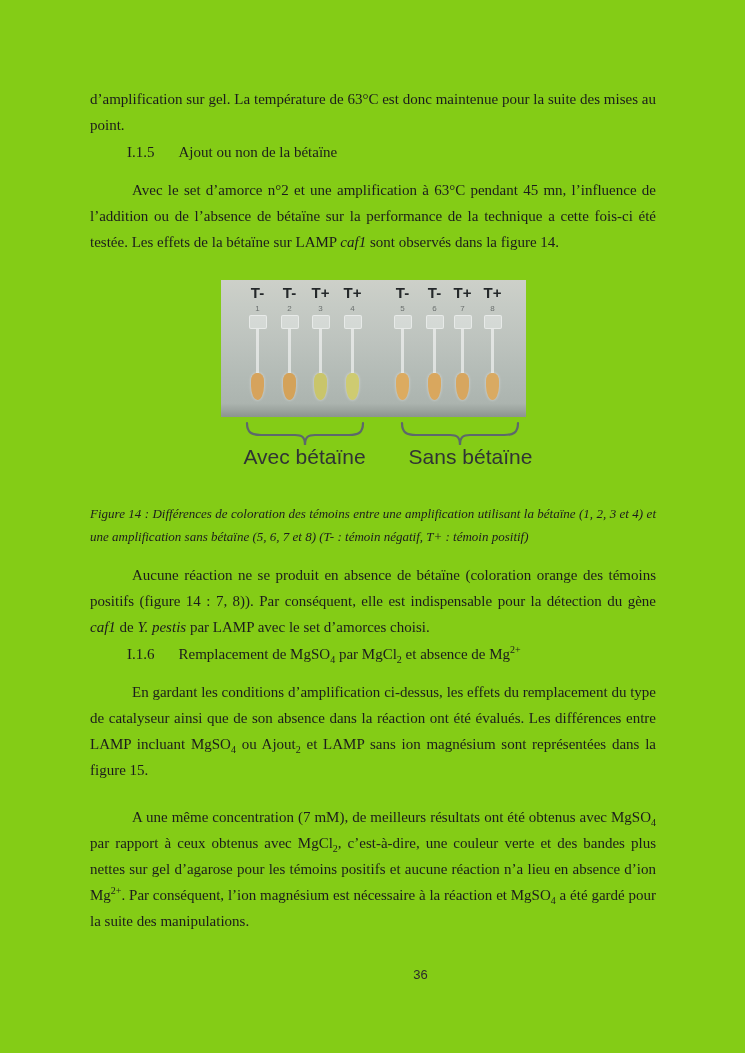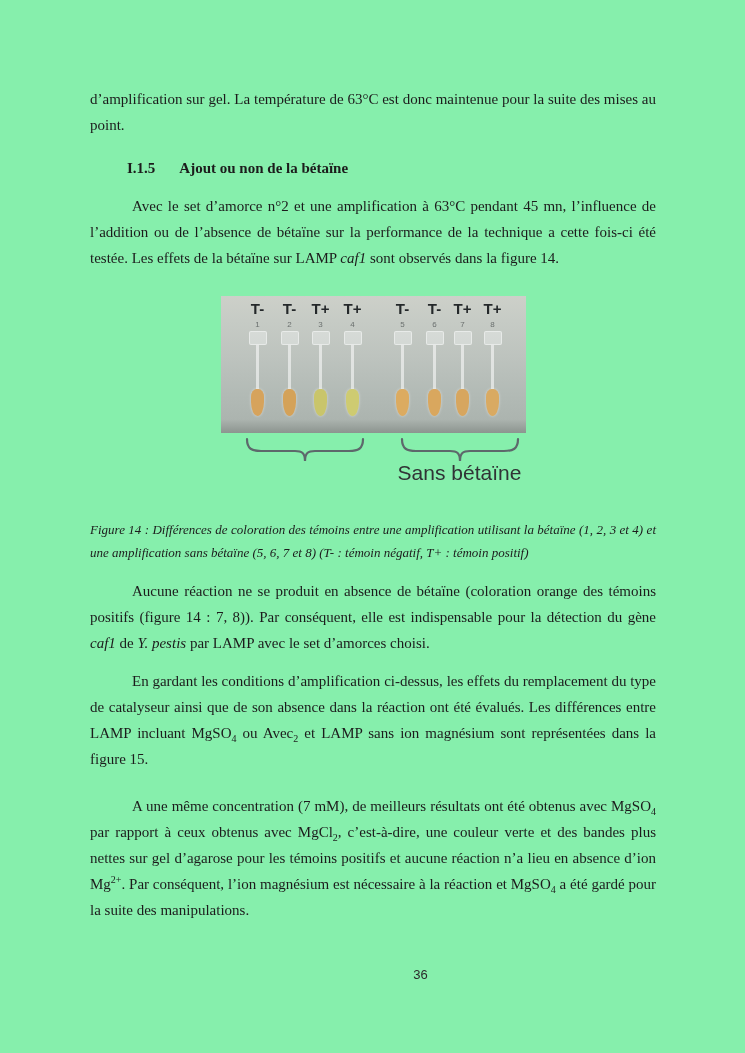--- a/index.html
+++ b/index.html
@@ -4,44 +4,44 @@
 <style>
   html, body {
     margin: 0;
     padding: 0;
     background: #ffffff;
   }
   .page {
     position: relative;
     width: 745px;
     height: 1053px;
-    background: #86efac;
+    background: #84cc16;
     font-family: "Liberation Serif", serif;
     color: #1c1c1c;
     overflow: hidden;
   }
   .content {
     position: absolute;
     left: 90px;
     top: 86px;
     width: 566px;
   }
   .body-p {
     margin: 0;
     font-size: 15px;
     line-height: 26px;
     text-align: justify;
   }
   .indent { text-indent: 42px; }
   .sp-12 { margin-top: 12px; }
   .sp-14 { margin-top: 14px; }
   .heading {
-    margin: 17px 0 0 37px;
+    margin: 1px 0 0 37px;
     font-size: 15px;
-    font-weight: bold;
+    font-weight: normal;
     line-height: 26px;
     text-align: left;
   }
   .heading .h-num { display: inline-block; margin-right: 24px; }
   sub, sup { font-size: 10px; line-height: 0; }
 
   
   .figure-block {
     position: relative;
     margin: 25px auto 0 auto;
@@ -112,21 +112,21 @@
     position: absolute;
     top: 163px;
     width: 160px;
     text-align: center;
     font-family: "Liberation Sans", sans-serif;
     font-size: 21px;
     line-height: 28px;
     color: #303335;
   }
   .group-label-left  { left: 4px; }
-  .group-label-right { left: 159px; }
+  .group-label-right { left: 170px; }
 
   .caption {
     margin: 26px 0 0 0;
     font-size: 13px;
     line-height: 23px;
     text-align: justify;
     font-style: italic;
   }
   .page-number {
     position: absolute;
@@ -213,28 +213,32 @@
             <div class="t-stem"></div>
             <div class="t-bulb" style="background: rgb(217, 170, 98);"></div>
           </div>
         </div>
       <svg class="brace brace-left" viewBox="0 0 120 28">
         <path d="M2,4 C2,14 7,16 16,16 L50,16 C57,16 60,18 60,26 C60,18 63,16 70,16 L104,16 C113,16 118,14 118,4" fill="none" stroke="#5d686b" stroke-width="2.2" stroke-linecap="round"></path>
       </svg>
       <svg class="brace brace-right" viewBox="0 0 120 28">
         <path d="M2,4 C2,14 7,16 16,16 L50,16 C57,16 60,18 60,26 C60,18 63,16 70,16 L104,16 C113,16 118,14 118,4" fill="none" stroke="#5d686b" stroke-width="2.2" stroke-linecap="round"></path>
       </svg>
+      <div class="group-label group-label-left">Avec bétaïne</div>
       <div class="group-label group-label-right">Sans bétaïne</div>
     </figure>
 
     <p class="caption">Figure 14 : Différences de coloration des témoins entre une amplification utilisant la bétaïne (1, 2, 3 et 4) et une amplification sans bétaïne (5, 6, 7 et 8) (T- : témoin négatif, T+ : témoin positif)</p>
 
     <p class="body-p indent sp-14" style="margin-top:14px"><span>Aucune réaction ne se produit en absence de bétaïne (coloration orange des témoins positifs (figure 14 : 7, 8)). Par conséquent, elle est indispensable pour la détection du gène </span><i>caf1</i><span> de </span><i>Y. pestis</i><span> par LAMP avec le set d’amorces choisi.</span></p>
 
-
-    <p class="body-p indent sp-12"><span>En gardant les conditions d’amplification ci-dessus, les effets du remplacement du type de catalyseur ainsi que de son absence dans la réaction ont été évalués. Les différences entre LAMP incluant MgSO</span><sub>4</sub><span> ou Avec</span><sub>2</sub><span> et LAMP sans ion magnésium sont représentées dans la figure 15.</span></p>
+    <h3 class="heading">
+      <span class="h-num">I.1.6</span><span><span>Remplacement de MgSO</span><sub>4</sub><span> par MgCl</span><sub>2</sub><span> et absence de Mg</span><sup>2+</sup></span>
+    </h3>
+
+    <p class="body-p indent sp-12"><span>En gardant les conditions d’amplification ci-dessus, les effets du remplacement du type de catalyseur ainsi que de son absence dans la réaction ont été évalués. Les différences entre LAMP incluant MgSO</span><sub>4</sub><span> ou Ajout</span><sub>2</sub><span> et LAMP sans ion magnésium sont représentées dans la figure 15.</span></p>
 
     <p class="body-p indent" style="margin-top:21px"><span>A une même concentration (7 mM), de meilleurs résultats ont été obtenus avec MgSO</span><sub>4</sub><span> par rapport à ceux obtenus avec MgCl</span><sub>2</sub><span>, c’est-à-dire, une couleur verte et des bandes plus nettes sur gel d’agarose pour les témoins positifs et aucune réaction n’a lieu en absence d’ion Mg</span><sup>2+</sup><span>. Par conséquent, l’ion magnésium est nécessaire à la réaction et MgSO</span><sub>4</sub><span> a été gardé pour la suite des manipulations.</span></p>
 
   </div>
 
   <div class="page-number">36</div>
 </div>
 
 </body></html>

